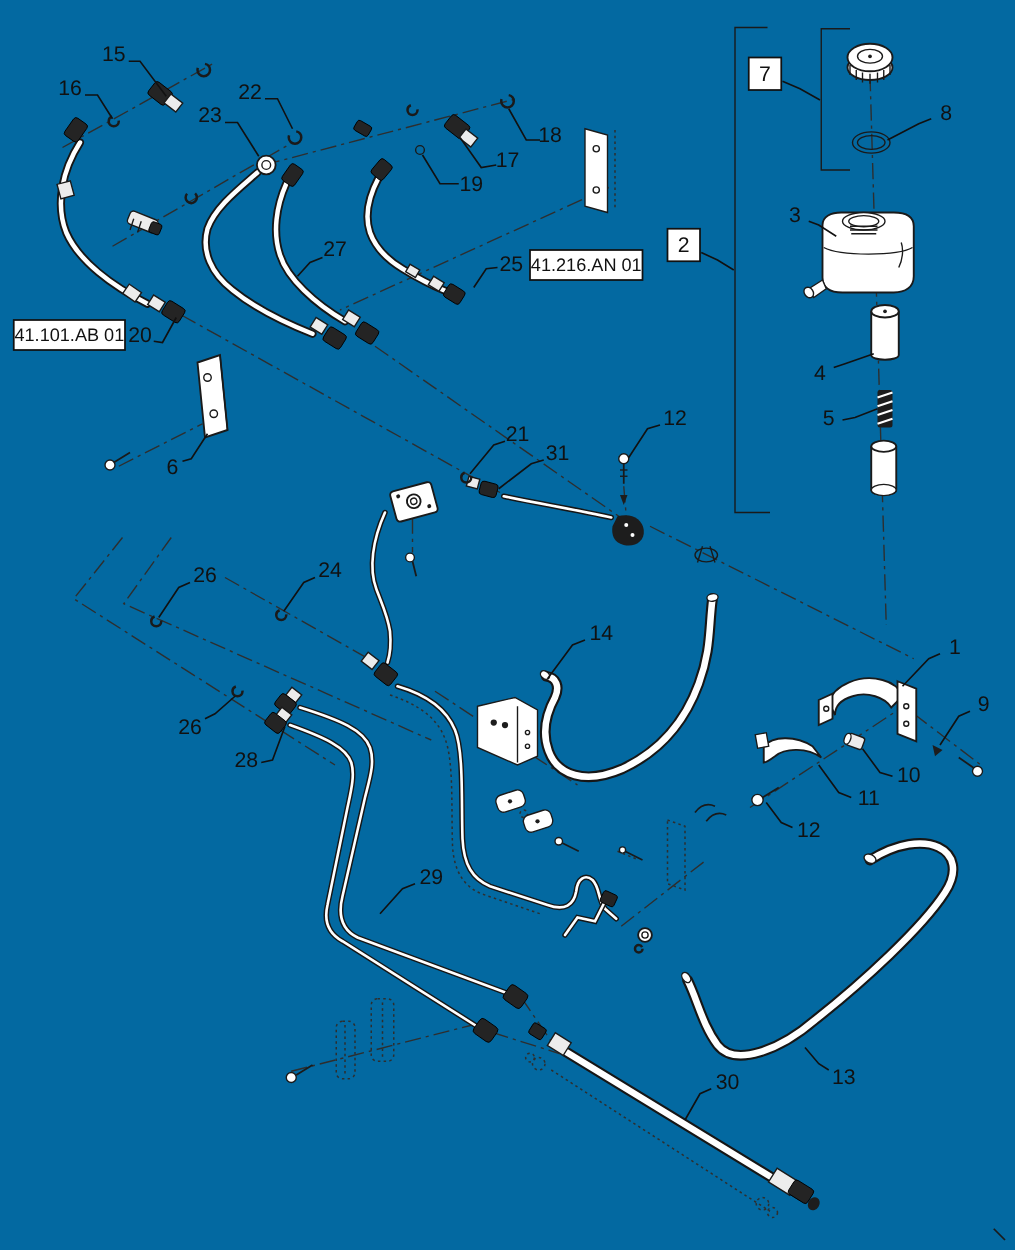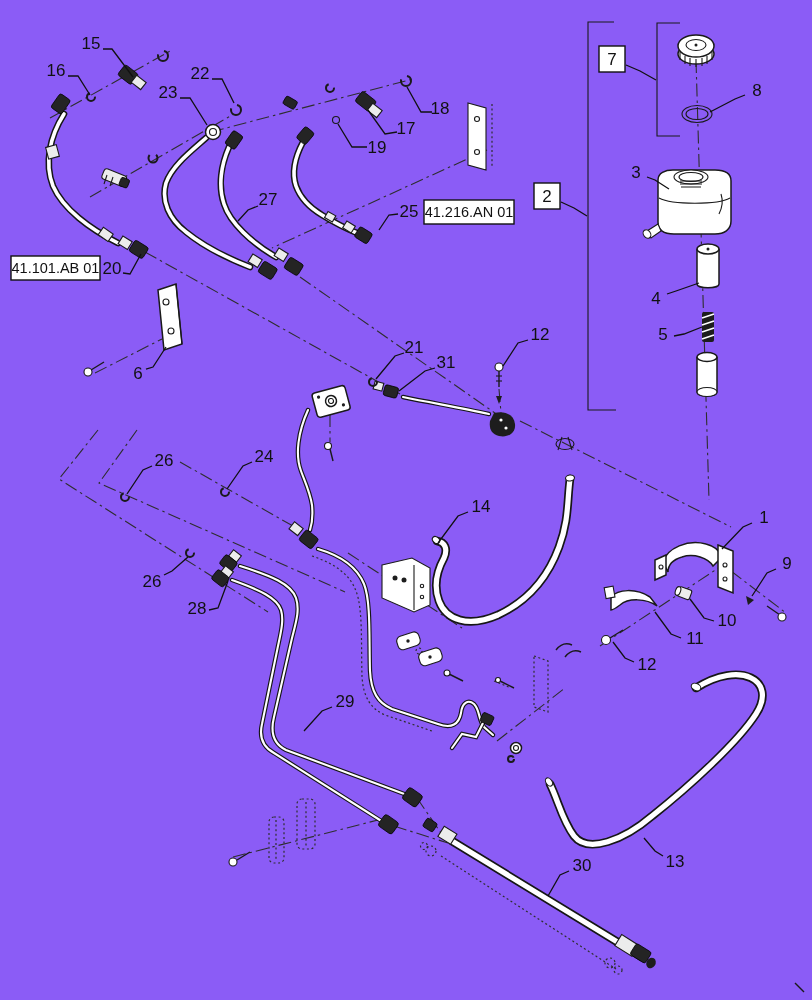--- a/index.html
+++ b/index.html
@@ -1,16 +1,16 @@
 <!DOCTYPE html>
 <html><head>
 <meta charset="utf-8">
 <style>
   html,body{margin:0;padding:0;background:#fff;}
-  #stage{position:relative;width:812px;height:1000px;background:#8b5cf6;overflow:hidden;}
+  #stage{position:relative;width:812px;height:1000px;background:#0369a1;overflow:hidden;}
   svg{display:block}
   .ln{stroke:#1a1a1a;fill:none;stroke-width:1.4}
   .thin{stroke:#1a1a1a;fill:none;stroke-width:1.1}
   .ddl{stroke:#2e2e2e;fill:none;stroke-width:1.1;stroke-dasharray:13 4 2.5 4}
   .dot{stroke:#2e2e2e;fill:none;stroke-width:1.2;stroke-dasharray:2 2.6}
   .hoseO{stroke:#161616;fill:none;stroke-width:8.6;stroke-linecap:round}
   .hoseI{stroke:#fff;fill:none;stroke-width:5.2;stroke-linecap:round}
   .hmO{stroke:#161616;fill:none;stroke-width:6.6;stroke-linecap:round}
   .hmI{stroke:#fff;fill:none;stroke-width:3.6;stroke-linecap:round}
   .tubeO{stroke:#161616;fill:none;stroke-width:4.4;stroke-linecap:round}

